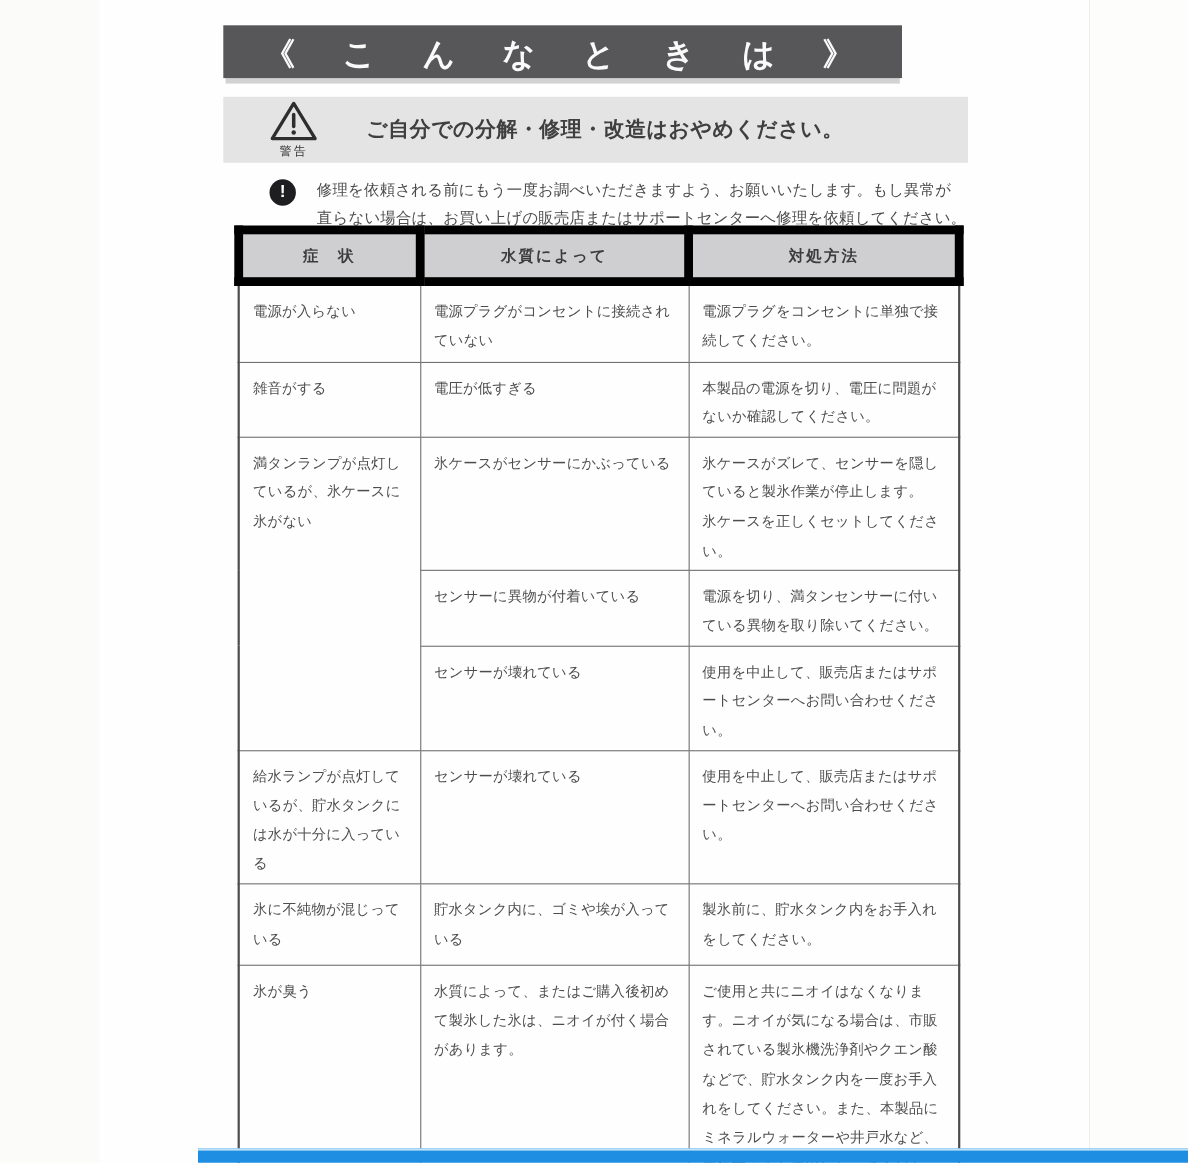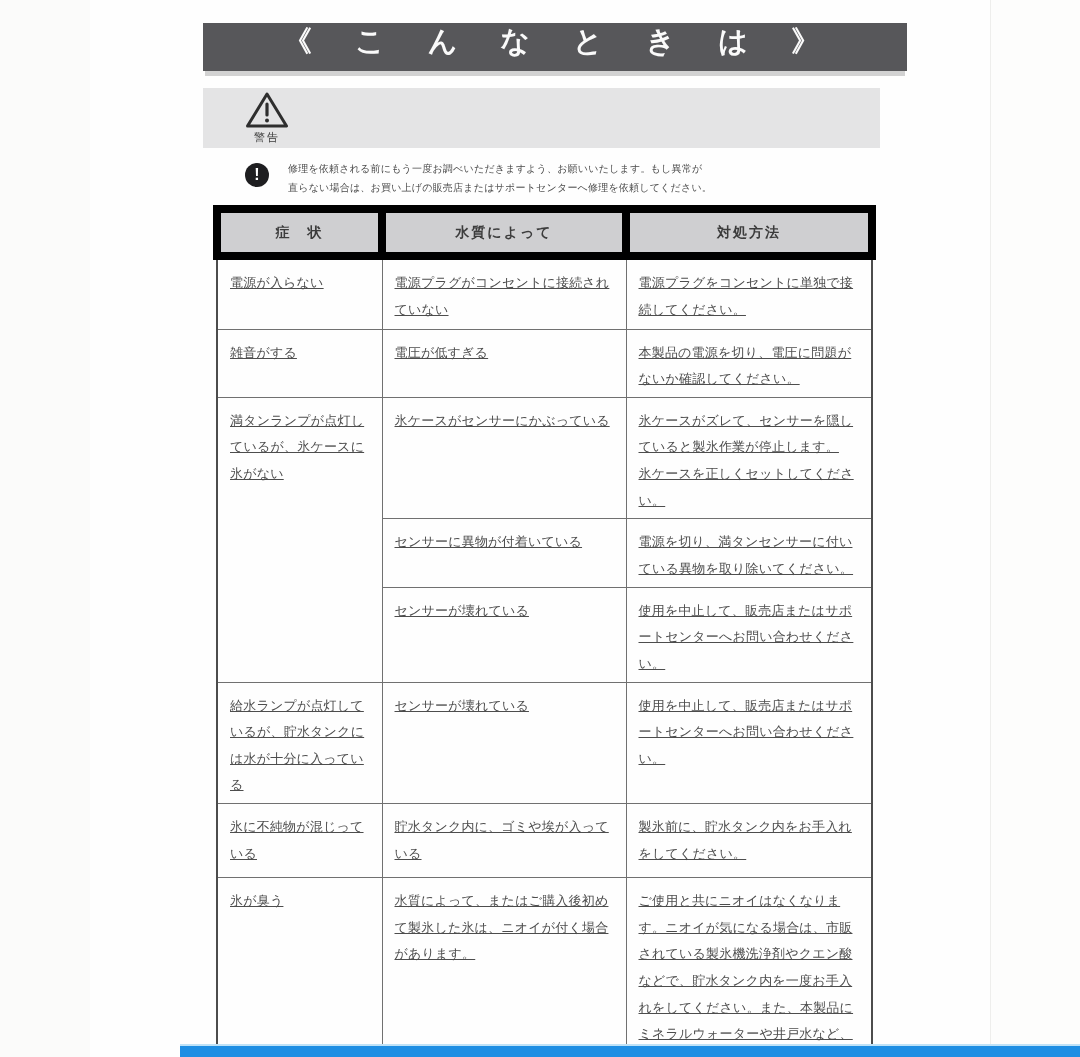--- a/index.html
+++ b/index.html
@@ -14,22 +14,22 @@
     background:#fbfbfa;border-right:1px solid #e6e6e4;
   }
   .page-right-margin{
     position:absolute;left:990px;top:0;width:90px;height:100%;
     background:#fdfdfc;border-left:1px solid #eeeeec;
   }
   .content{position:absolute;left:90px;top:0;width:900px;height:100%;background:#fefefe;}
 
   
   .title-bar{
-    position:absolute;left:113px;top:23px;width:704px;height:48px;
-    background:#57575a;display:flex;align-items:flex-start;justify-content:center;
+    position:absolute;left:113px;top:23px;width:617px;height:48px;
+    background:#57575a;display:flex;align-items:flex-end;justify-content:center;
     box-shadow:0 7px 0 -2px #d2d2d2;
   }
   .title-bar span{
     color:#fafafa;font-size:29px;font-weight:bold;letter-spacing:7px;
     white-space:nowrap;transform:translateY(-1px);
   }
 
   
   .warning-box{
     position:absolute;left:113px;top:88px;width:677px;height:60px;
@@ -42,21 +42,21 @@
   .warning-text{font-size:19px;font-weight:bold;color:#3f3f3f;margin-left:38px;letter-spacing:0.5px;}
 
   
   .notice{position:absolute;left:155px;top:160px;width:640px;display:flex;}
   .notice-icon{
     flex:0 0 auto;width:24px;height:24px;border-radius:50%;background:#1e1e20;
     color:#fff;font-weight:bold;font-size:16px;line-height:24px;text-align:center;
     margin-top:3px;
   }
   .notice-text{
-    margin-left:19px;font-size:10px;color:#4b4b4b;line-height:1.85;
+    margin-left:19px;font-size:14px;color:#4b4b4b;line-height:1.85;
     white-space:pre-line;letter-spacing:0.2px;
   }
 
   
   table.trouble{
     position:absolute;left:123px;top:205px;width:655px;
     border-collapse:collapse;table-layout:fixed;
     border:2px solid #4c4c4c;
   }
   table.trouble col.c1{width:165px;}
@@ -64,21 +64,21 @@
   table.trouble col.c3{width:246px;}
   table.trouble th{
     background:#cfcfd1;border:8px solid #000000;
     font-size:14px;font-weight:bold;color:#3c3c3c;
     height:37px;text-align:center;letter-spacing:2px;
   }
   table.trouble td{
     border:1px solid #707070;vertical-align:top;
     font-size:13px;color:#4d4d4d;line-height:2.05;
     padding:10px 12px 4px 12px;letter-spacing:0.2px;
-    white-space:pre-line;background:#fefefe;text-decoration:underline;
+    white-space:pre-line;background:#fefefe;
   }
 
   
   .footer-bar{
     position:absolute;left:90px;top:1044px;width:900px;height:13px;
     background:#1e8ee3;border-top:2px solid #bfe2f7;
   }
 </style>
 </head>
 <body>
@@ -95,20 +95,21 @@
 
     <div class="warning-box">
       <div class="warn-icon-wrap">
         <svg width="44" height="38" viewBox="0 0 44 38">
           <path d="M22 3 L41.5 35 L2.5 35 Z" fill="none" stroke="#2e2e2e" stroke-width="3" stroke-linejoin="round"></path>
           <line x1="22" y1="13" x2="22" y2="24" stroke="#2e2e2e" stroke-width="3.2" stroke-linecap="round"></line>
           <circle cx="22" cy="29.5" r="2" fill="#2e2e2e"></circle>
         </svg>
         <div class="warn-label">警告</div>
       </div>
+      <div class="warning-text">ご自分での分解・修理・改造はおやめください。</div>
     </div>
 
     <div class="notice">
       <div class="notice-icon">!</div>
       <div class="notice-text">修理を依頼される前にもう一度お調べいただきますよう、お願いいたします。もし異常が
 直らない場合は、お買い上げの販売店またはサポートセンターへ修理を依頼してください。</div>
     </div>
 
     <table class="trouble">
       <colgroup>

